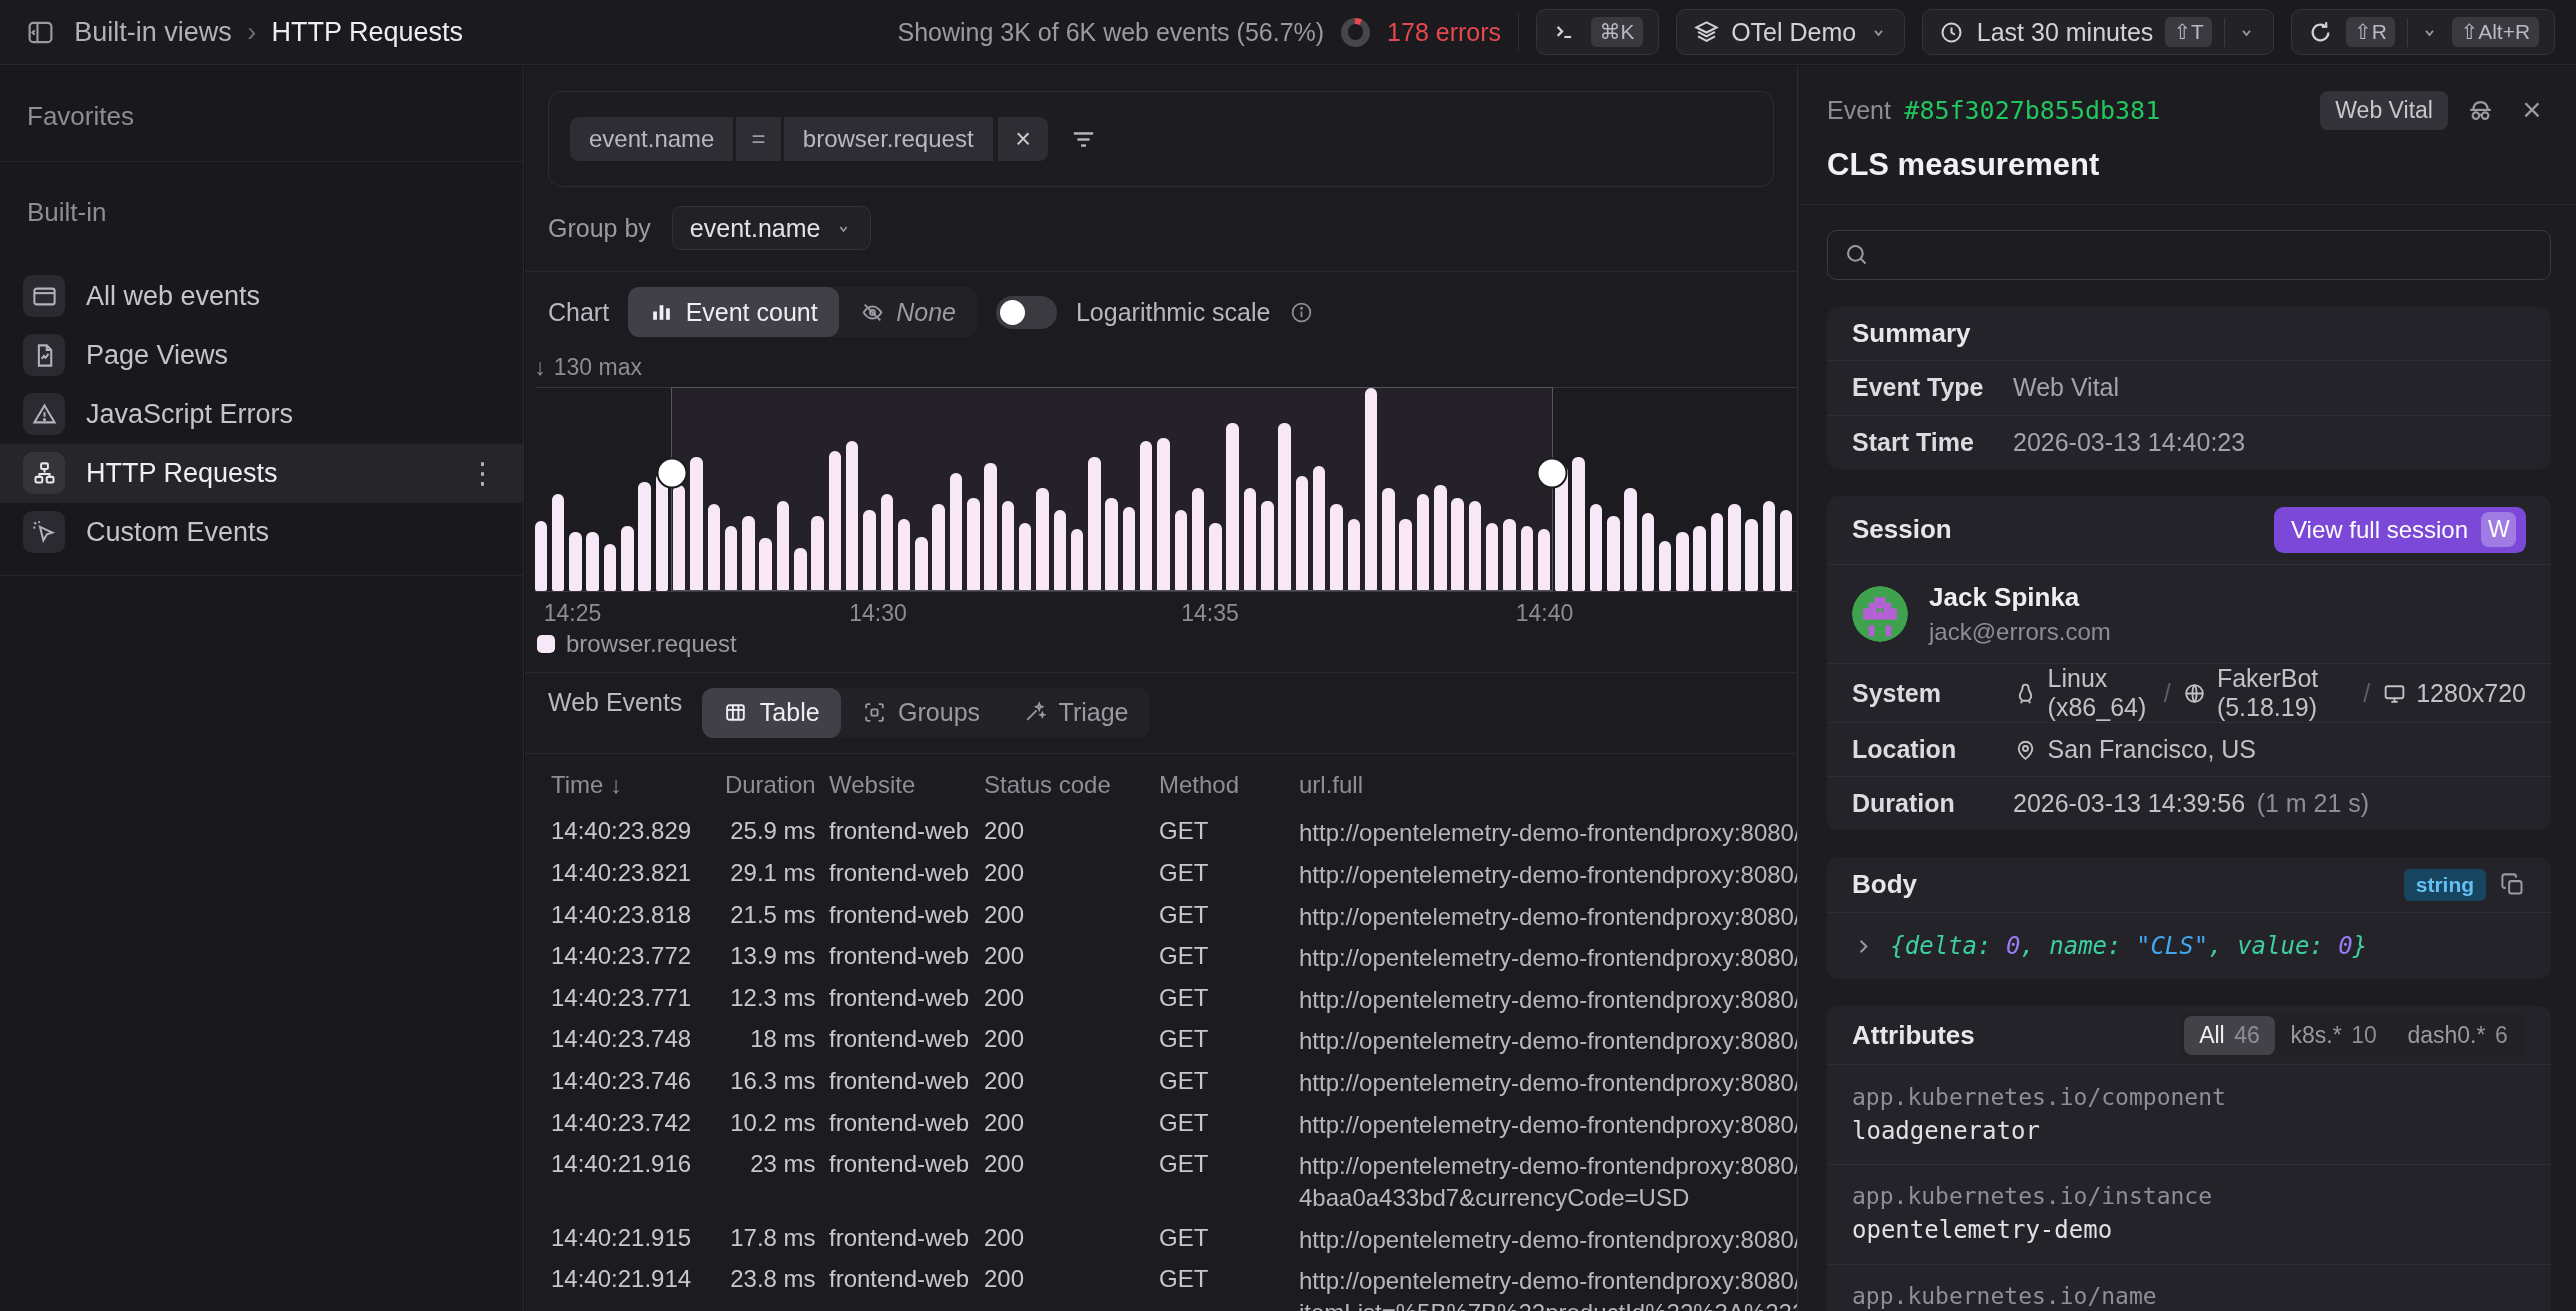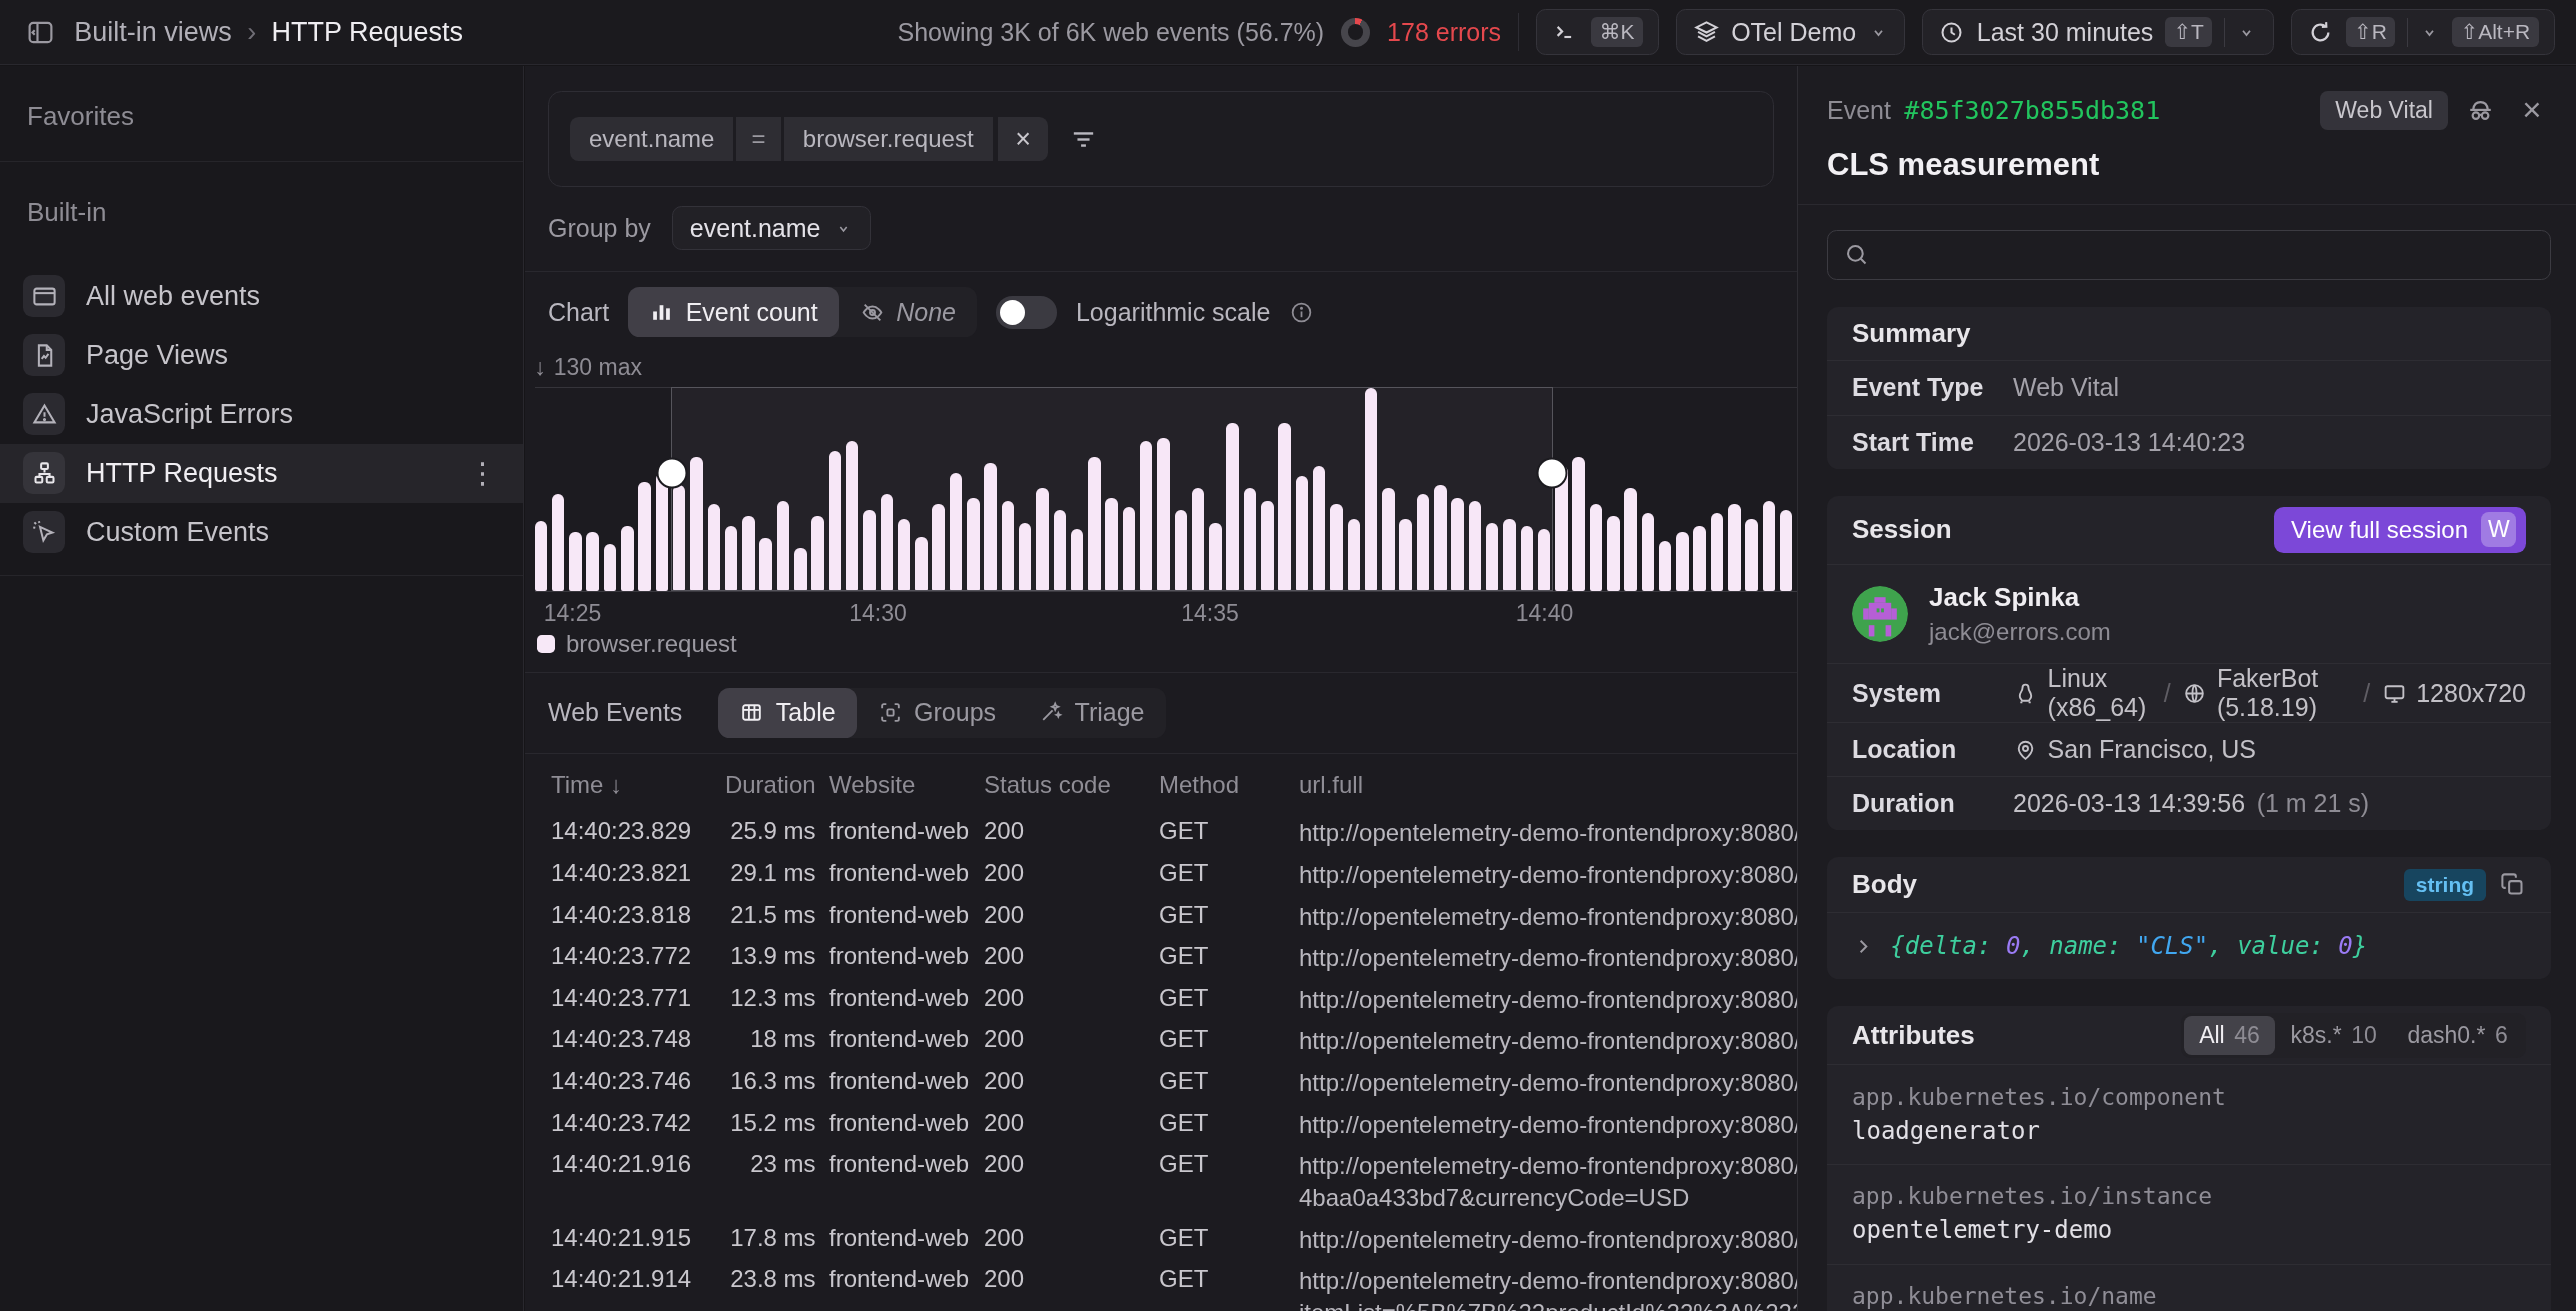--- a/index.html
+++ b/index.html
@@ -79,21 +79,21 @@
   .bar { width:12.5px; flex:none; border-radius:5.8px 5.8px 1.9px 1.9px; }
   #brush { position:absolute; top:-1px; bottom:0; border:1px solid #56555c; background:rgba(246,231,246,0.04); cursor:grab; }
   .handle { position:absolute; top:42%; width:31px; height:31px; border-radius:50%; background:#fff;
     border:2.9px solid #1c1b20; transform:translate(-50%,-50%); cursor:ew-resize; }
   #ticks { position:relative; height:36px; margin-left:9.6px; }
   .tick { position:absolute; top:7.7px; transform:translateX(-50%); color:#8e8c94; font-size:23px; }
   .legend { display:flex; align-items:center; gap:11.5px; padding:1.9px 0 13.4px 11.5px; cursor:pointer; }
   .legend .swatch { width:18px; height:18px; border-radius:4.8px; }
   .legend .lg-label { color:#9b99a1; font-size:24px; }
 
-  .tabs-row { display:flex; align-items:center; gap:36px; padding:15.3px 23px; border-top:1px solid #29282e;
+  .tabs-row { display:flex; gap:20px; padding:15.3px 23px; border-top:1px solid #29282e;
     border-bottom:1px solid #29282e; }
   .tabs-label { color:#b9b7bf; font-size:25px; }
 
   .tbl-head, .tbl-row { display:grid; grid-template-columns:127px 151px 155px 175px 140px 1fr; padding-left:26px; }
   .tbl-head { padding-top:17px; padding-bottom:13.4px; color:#8f8d95; font-size:24px; }
   .tbl-head .h-dur { text-align:right; padding-right:13.4px; }
   .tbl-row { min-height:41px; align-items:start; padding-top:4.8px; padding-bottom:4.8px; font-size:24px;
     color:#c9c7cd; cursor:pointer; }
   .c-dur { text-align:right; padding-right:13.4px; }
   .cell-url { overflow:hidden; color:#b9b7be; }
@@ -541,21 +541,21 @@
         <span class="c-dur">16.3 ms</span>
         <span>frontend-web</span>
         <span>200</span>
         <span>GET</span>
         <span class="cell-url">
           <div class="url-line">http://opentelemetry-demo-frontendproxy:8080/api/cart</div>
         </span>
       </div>
       <div class="tbl-row">
         <span>14:40:23.742</span>
-        <span class="c-dur">15.2 ms</span>
+        <span class="c-dur">10.2 ms</span>
         <span>frontend-web</span>
         <span>200</span>
         <span>GET</span>
         <span class="cell-url">
           <div class="url-line">http://opentelemetry-demo-frontendproxy:8080/api/prod</div>
         </span>
       </div>
       <div class="tbl-row">
         <span>14:40:21.916</span>
         <span class="c-dur">23 ms</span>

